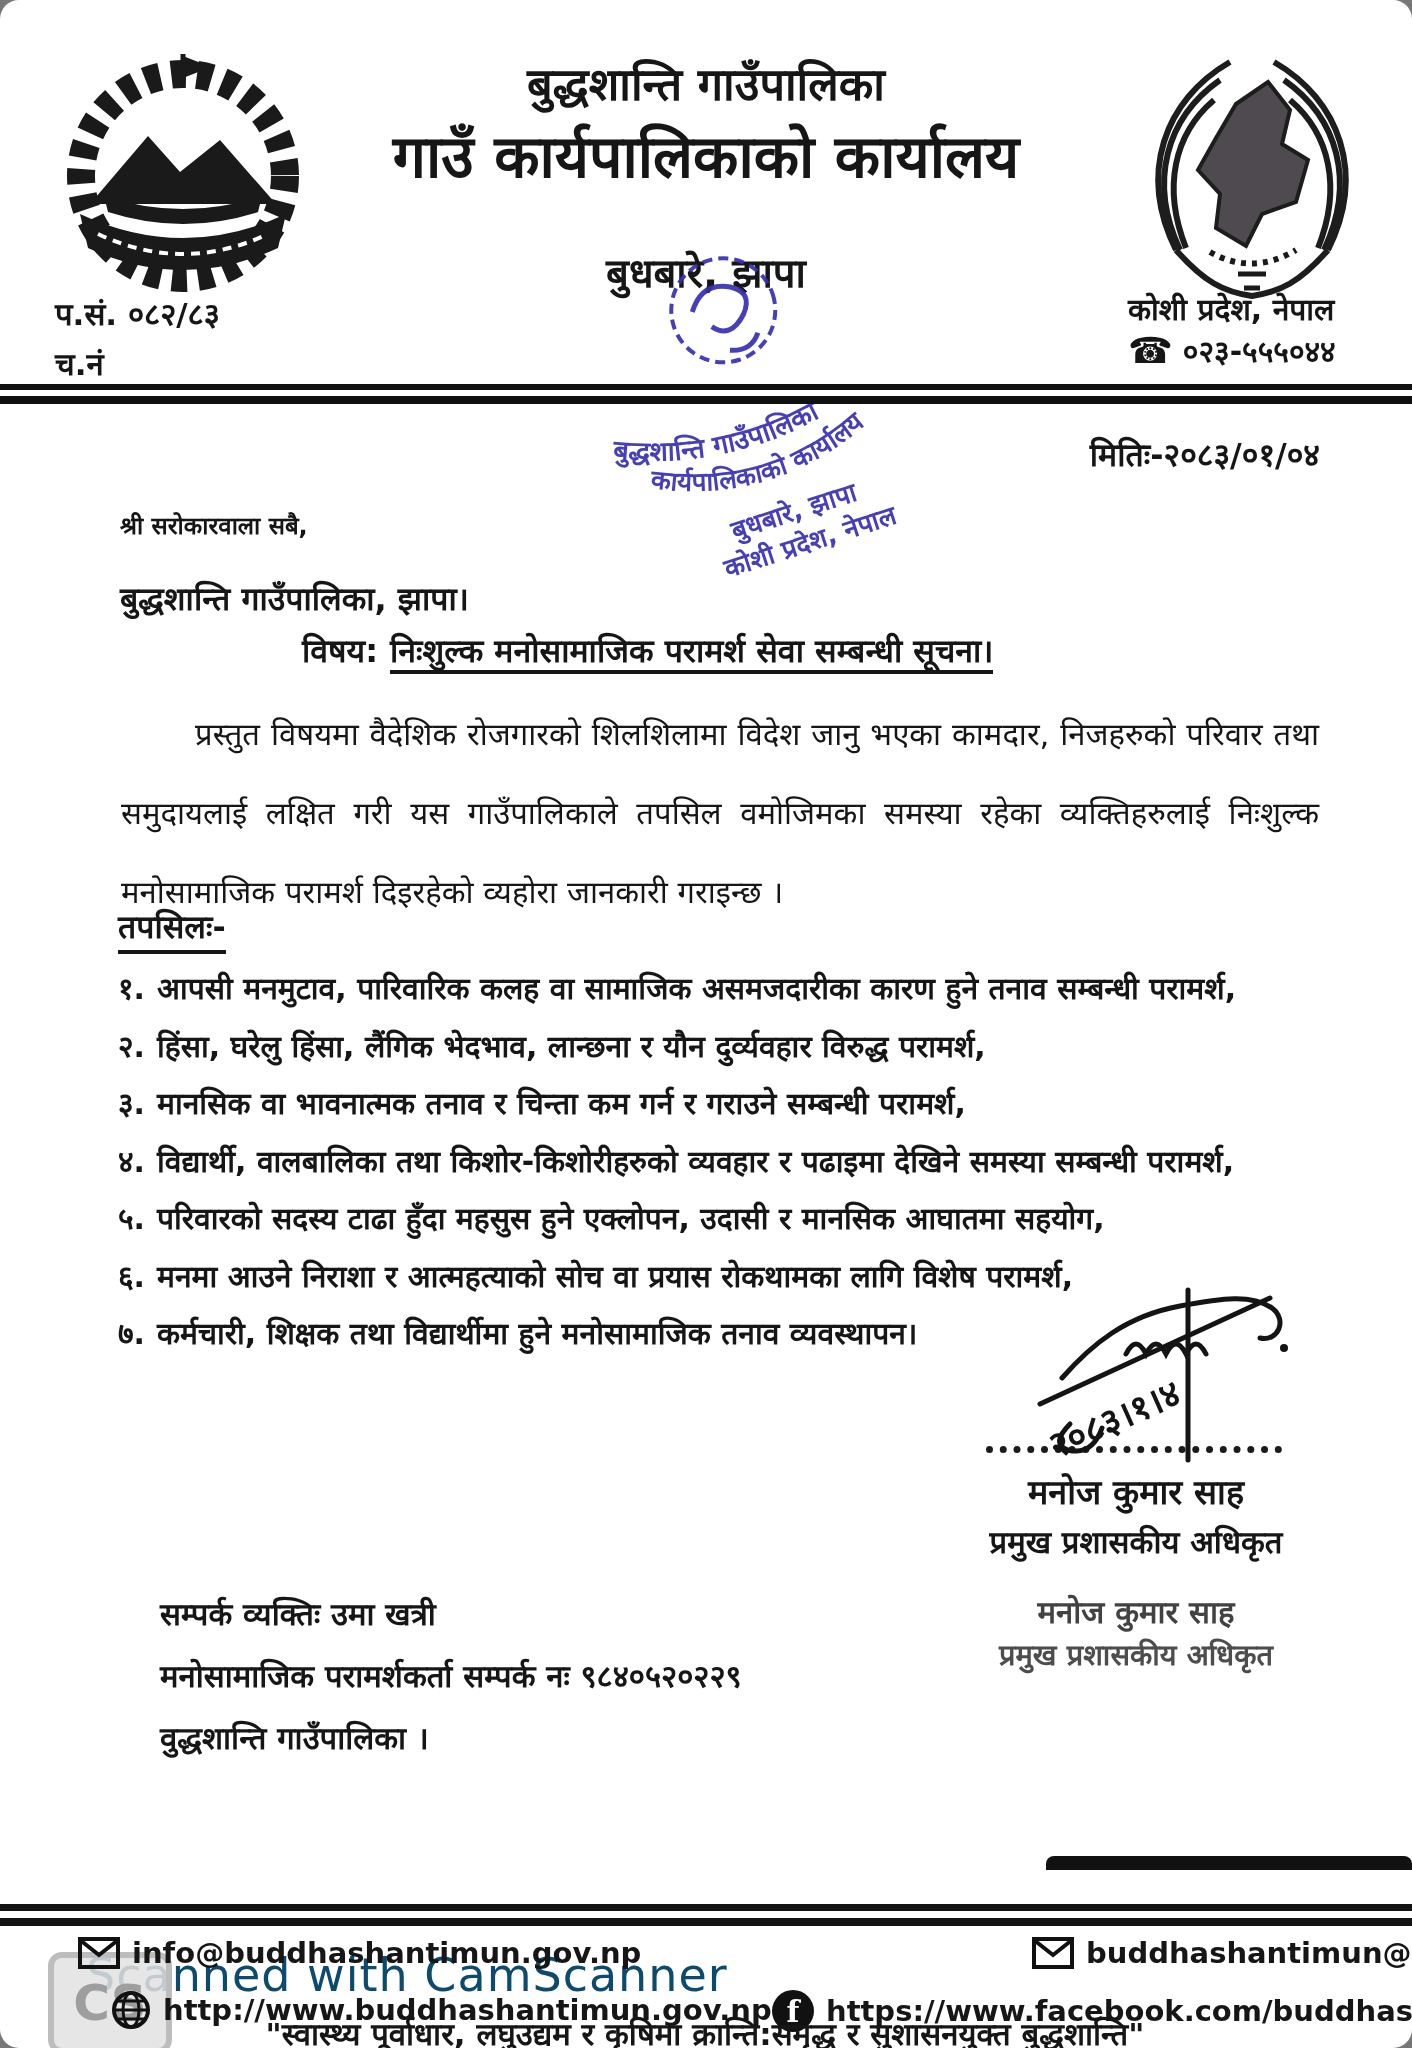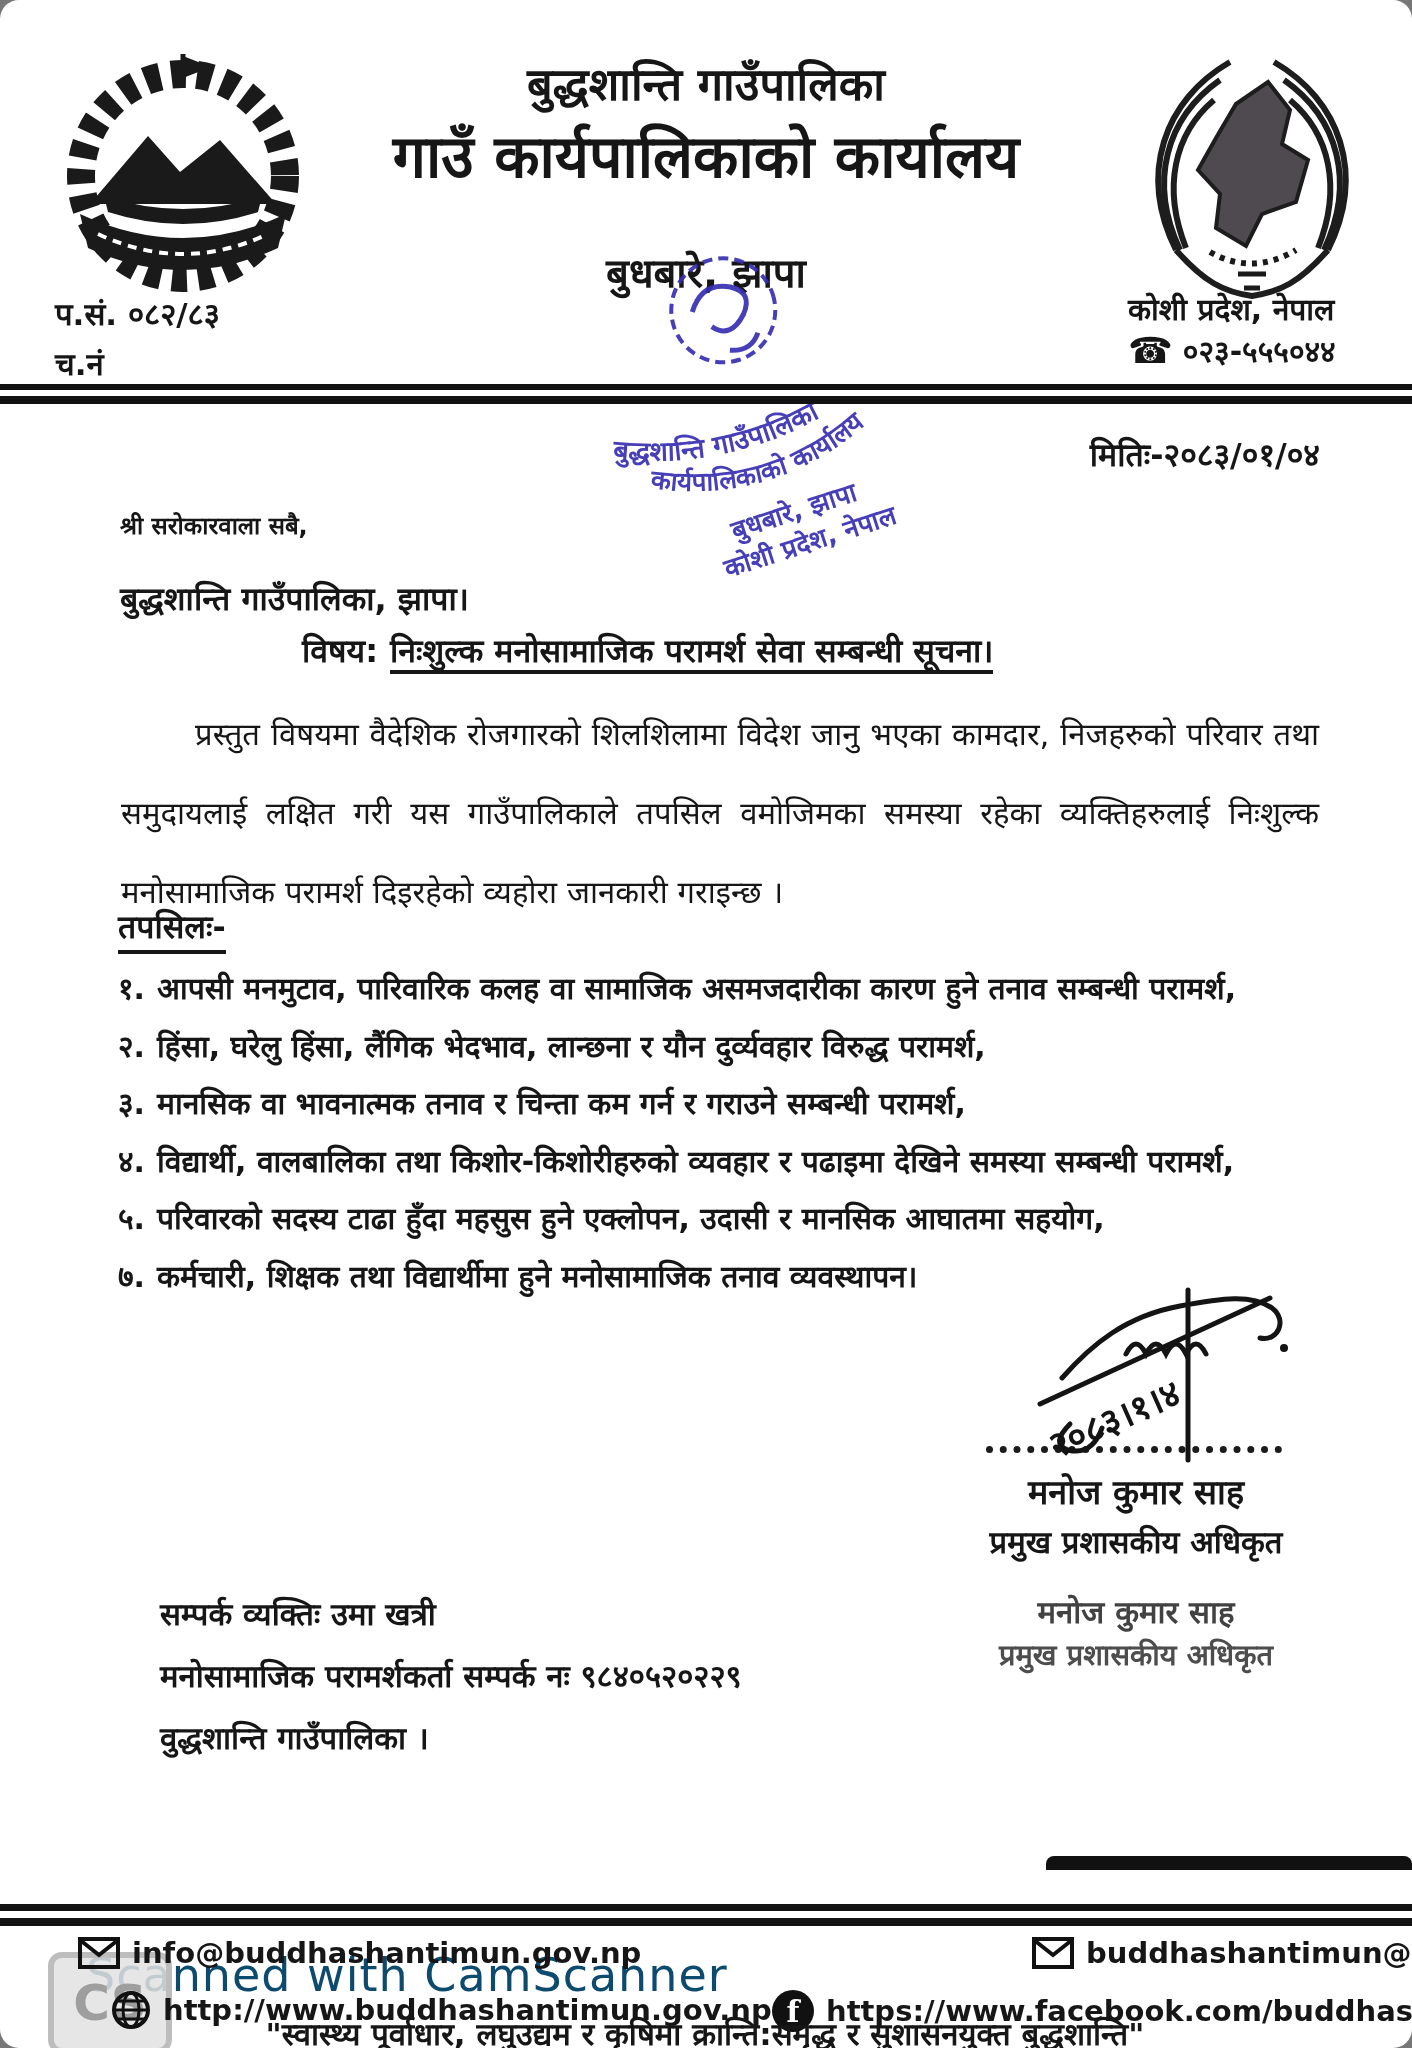--- a/index.html
+++ b/index.html
@@ -156,20 +156,21 @@
   <p class="abs body-para">प्रस्तुत विषयमा वैदेशिक रोजगारको शिलशिलामा विदेश जानु भएका कामदार, निजहरुको परिवार तथा समुदायलाई लक्षित गरी यस गाउँपालिकाले तपसिल वमोजिमका समस्या रहेका व्यक्तिहरुलाई निःशुल्क मनोसामाजिक परामर्श दिइरहेको व्यहोरा जानकारी गराइन्छ ।</p>
 
   <div class="abs details-heading"><span>तपसिलः-</span></div>
 
   <div class="abs list">
     <div class="list-item"><span class="list-num">१.</span><span>आपसी मनमुटाव, पारिवारिक कलह वा सामाजिक असमजदारीका कारण हुने तनाव सम्बन्धी परामर्श,</span></div>
     <div class="list-item"><span class="list-num">२.</span><span>हिंसा, घरेलु हिंसा, लैंगिक भेदभाव, लान्छना र यौन दुर्व्यवहार विरुद्ध परामर्श,</span></div>
     <div class="list-item"><span class="list-num">३.</span><span>मानसिक वा भावनात्मक तनाव र चिन्ता कम गर्न र गराउने सम्बन्धी परामर्श,</span></div>
     <div class="list-item"><span class="list-num">४.</span><span>विद्यार्थी, वालबालिका तथा किशोर-किशोरीहरुको व्यवहार र पढाइमा देखिने समस्या सम्बन्धी परामर्श,</span></div>
     <div class="list-item"><span class="list-num">५.</span><span>परिवारको सदस्य टाढा हुँदा महसुस हुने एक्लोपन, उदासी र मानसिक आघातमा सहयोग,</span></div>
+    <div class="list-item"><span class="list-num">६.</span><span>मनमा आउने निराशा र आत्महत्याको सोच वा प्रयास रोकथामका लागि विशेष परामर्श,</span></div>
     <div class="list-item"><span class="list-num">७.</span><span>कर्मचारी, शिक्षक तथा विद्यार्थीमा हुने मनोसामाजिक तनाव व्यवस्थापन।</span></div>
   </div>
 
   <svg class="abs signature-svg" viewBox="0 0 310 195">
     <g stroke="#141414" stroke-width="5" fill="none" stroke-linecap="round">
       <path d="M18,122 L248,16"></path>
       <path d="M40,96 C70,62 104,34 158,24 C200,16 230,12 250,26 C266,38 256,60 238,56"></path>
       <path d="M104,72 q10,-20 20,0 q10,-20 20,0 q10,-20 20,0 q10,-20 20,0"></path>
       <path d="M166,8 L166,178"></path>
       <path d="M48,142 q-20,20 -2,26 q24,6 34,-22"></path>

